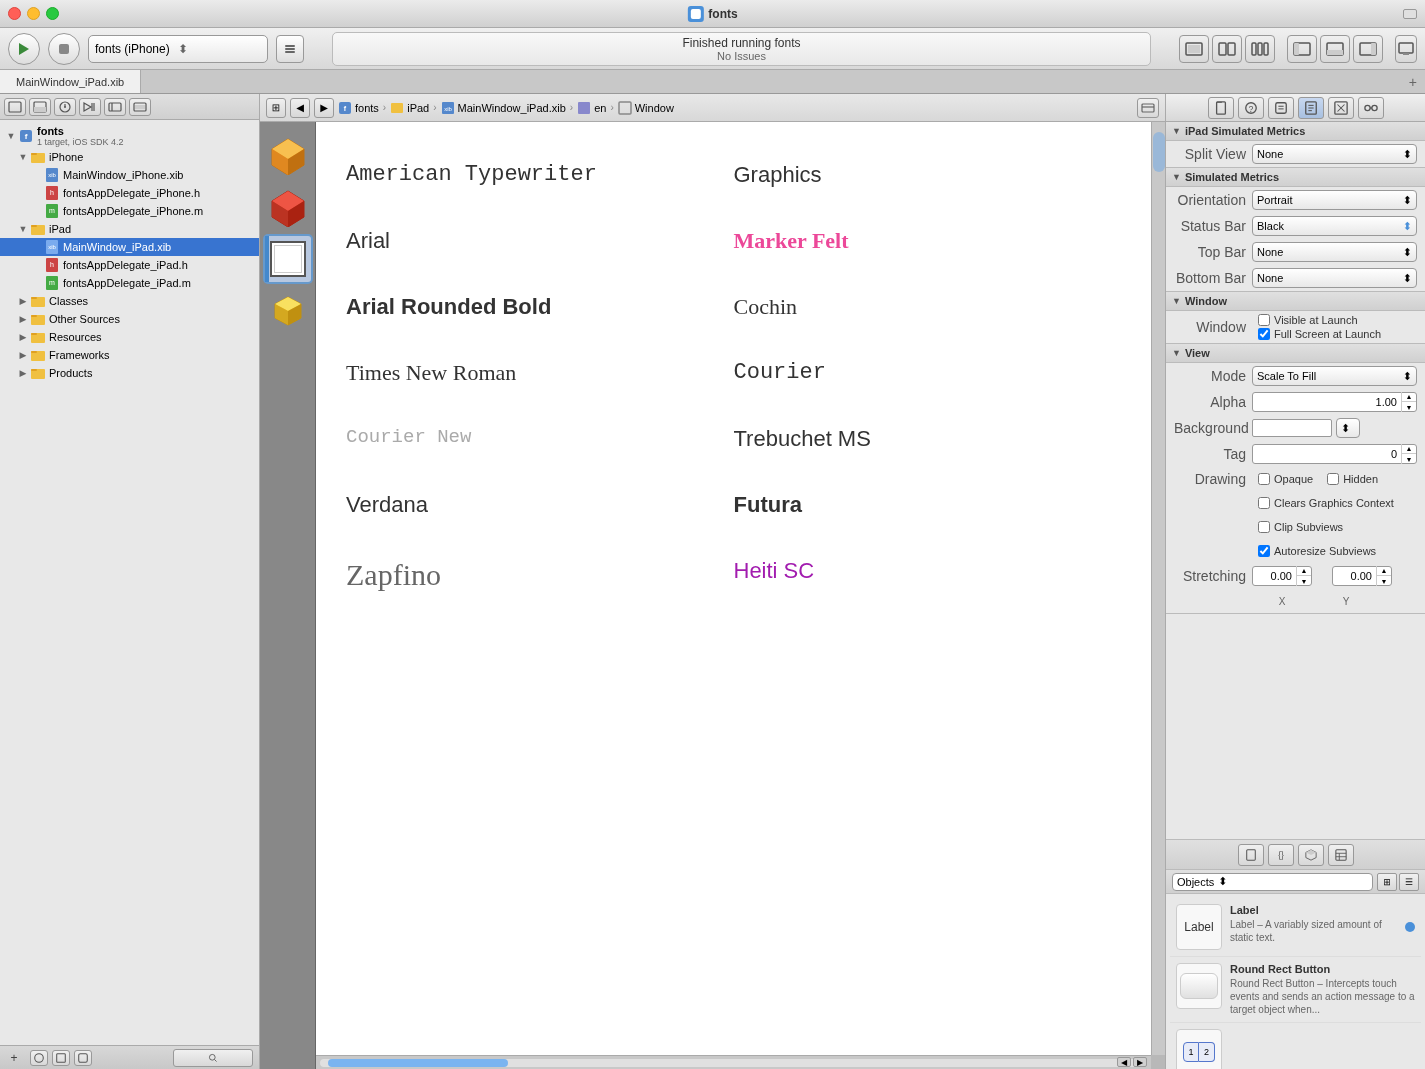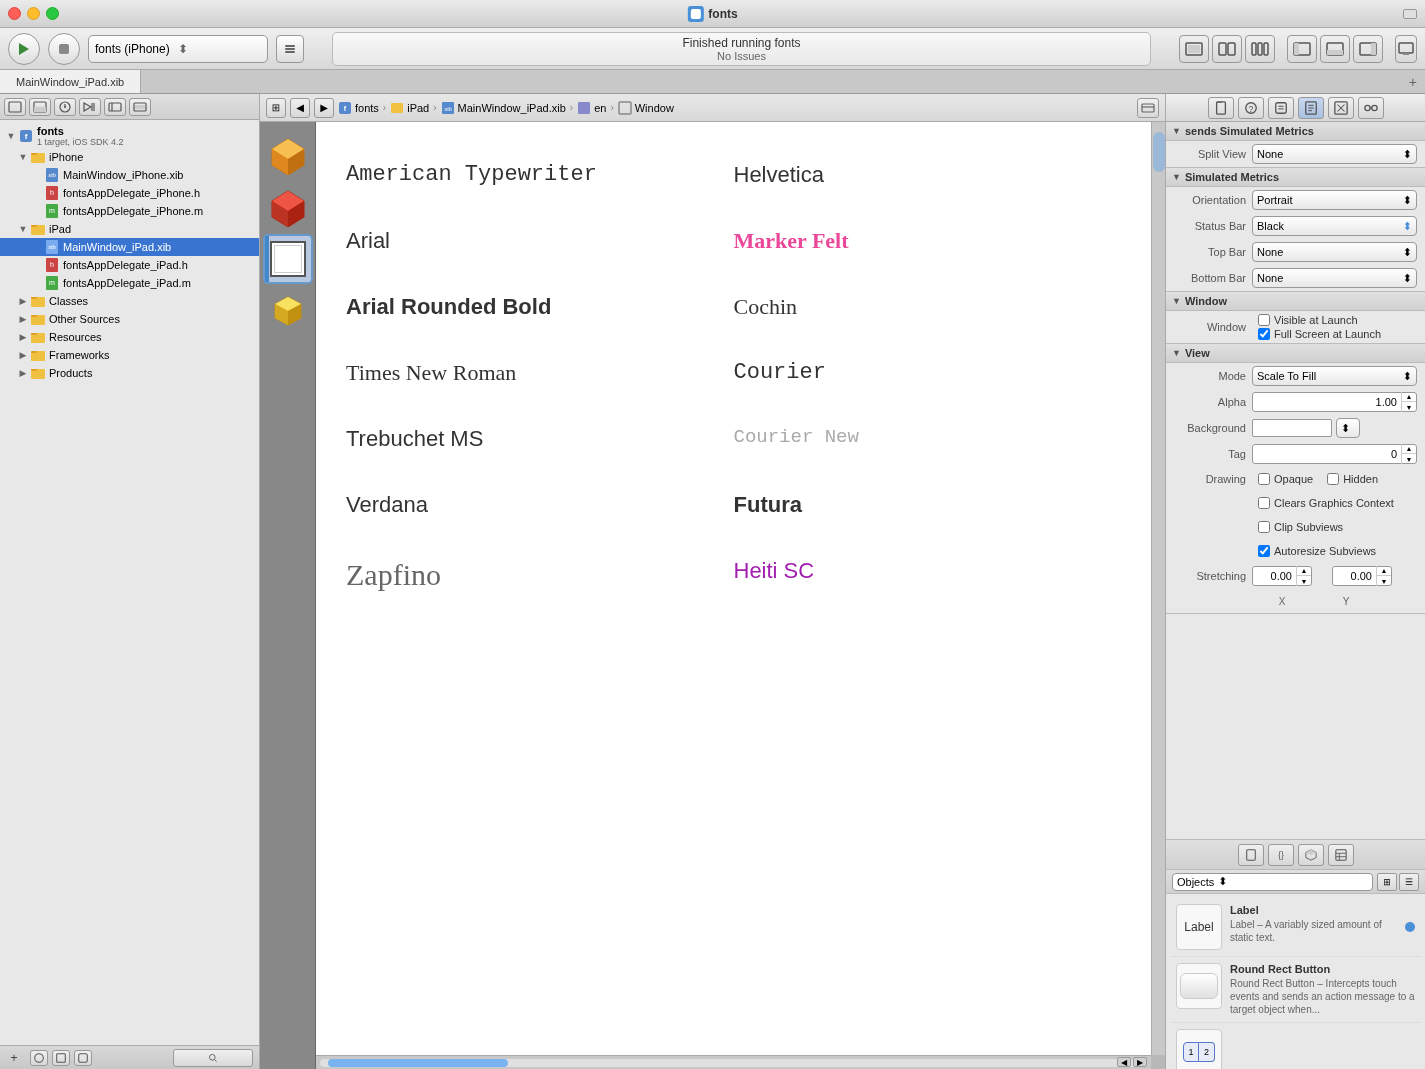--- a/index.html
+++ b/index.html
@@ -155,21 +155,21 @@
     .insp-section-header {
       display: flex; align-items: center;
       padding: 3px 6px;
       background: linear-gradient(to bottom, #e0e0e0, #d0d0d0);
       border-bottom: 1px solid #bbb;
       cursor: pointer;
     }
     .insp-section-arrow { font-size: 9px; color: #555; margin-right: 4px; }
     .insp-section-title { font-size: 11px; font-weight: 600; color: #333; }
     .insp-row { display: flex; align-items: center; padding: 3px 8px; min-height: 24px; }
-    .insp-label { color: #555; font-size: 11px; text-align: right; flex-shrink: 0; }
+    .insp-label { color: #555; font-size: 14px; text-align: right; flex-shrink: 0; }
     .insp-control { flex: 1; margin-left: 6px; }
     .insp-select {
       width: 100%; height: 20px;
       background: linear-gradient(to bottom, #fff, #e8e8e8);
       border: 1px solid #999; border-radius: 4px;
       font-size: 11px; padding: 0 4px;
       display: flex; align-items: center; justify-content: space-between;
       cursor: pointer;
     }
     .insp-select span { font-size: 11px; }
@@ -629,45 +629,45 @@
       </div>
 
       <div style="flex:1; background:#888; position:relative; overflow:hidden;">
         <div style="position:absolute; top:0; left:0; right:14px; bottom:14px; background:white; overflow:hidden;">
 
           <div style="display:grid; grid-template-columns:1fr 1fr; padding:20px 30px; gap:0 0;">
             <div style="padding:20px 0;">
               <span style="font-family:Liberation Mono, monospace; font-size:22px; color:#333;">American Typewriter</span>
             </div>
             <div style="padding:20px 0;">
-              <span style="font-family:Helvetica,Arial,sans-serif; font-size:22px; color:#333;">Helvetica</span>
+              <span style="font-family:Helvetica,Arial,sans-serif; font-size:22px; color:#333;">Graphics</span>
             </div>
             <div style="padding:20px 0;">
               <span style="font-family:Arial,sans-serif; font-size:22px; color:#333;">Arial</span>
             </div>
             <div style="padding:20px 0;">
               <span style="font-family:'Marker Felt',fantasy; font-size:22px; font-weight:bold; color:#ec4899;">Marker Felt</span>
             </div>
             <div style="padding:20px 0;">
               <span style="font-family:'Arial Rounded MT Bold',Arial,sans-serif; font-size:22px; font-weight:bold; color:#333;"><b>Arial Rounded Bold</b></span>
             </div>
             <div style="padding:20px 0;">
               <span style="font-family:Cochin,'Book Antiqua',serif; font-size:22px; color:#333;">Cochin</span>
             </div>
             <div style="padding:20px 0;">
               <span style="font-family:'Times New Roman',Times,serif; font-size:22px; color:#333;">Times New Roman</span>
             </div>
             <div style="padding:20px 0;">
               <span style="font-family:'Courier',monospace; font-size:22px; color:#333;">Courier</span>
             </div>
             <div style="padding:20px 0;">
+              <span style="font-family:'Courier New',monospace; font-size:19px; color:#aaa;">Courier New</span>
+            </div>
+            <div style="padding:20px 0;">
               <span style="font-family:'Trebuchet MS',sans-serif; font-size:22px; color:#333;">Trebuchet MS</span>
-            </div>
-            <div style="padding:20px 0;">
-              <span style="font-family:'Courier New',monospace; font-size:19px; color:#aaa;">Courier New</span>
             </div>
             <div style="padding:20px 0;">
               <span style="font-family:Verdana,sans-serif; font-size:22px; color:#333;">Verdana</span>
             </div>
             <div style="padding:20px 0;">
               <span style="font-family:Futura,'Century Gothic',sans-serif; font-size:22px; font-weight:bold; color:#333;"><b>Futura</b></span>
             </div>
             <div style="padding:20px 0;">
               <span style="font-family:Zapfino,cursive; font-size:30px; color:#666;">Zapfino</span>
             </div>
@@ -741,21 +741,21 @@
             <line x1="7" y1="8" x2="9" y2="8" stroke="#555" stroke-width="1.5"></line>
           </svg>
       </div>
     </div>
 
     <div class="inspector-body">
 
       <div class="insp-section">
         <div class="insp-section-header">
           <span class="insp-section-arrow">▼</span>
-          <span class="insp-section-title">sends Simulated Metrics</span>
+          <span class="insp-section-title">iPad Simulated Metrics</span>
         </div>
         <div class="insp-row">
           <span class="insp-label" style="width:72px;">Split View</span>
           <div class="insp-control">
             <div class="insp-select">
               <span>None</span>
               <span>⬍</span>
             </div>
           </div>
         </div>

